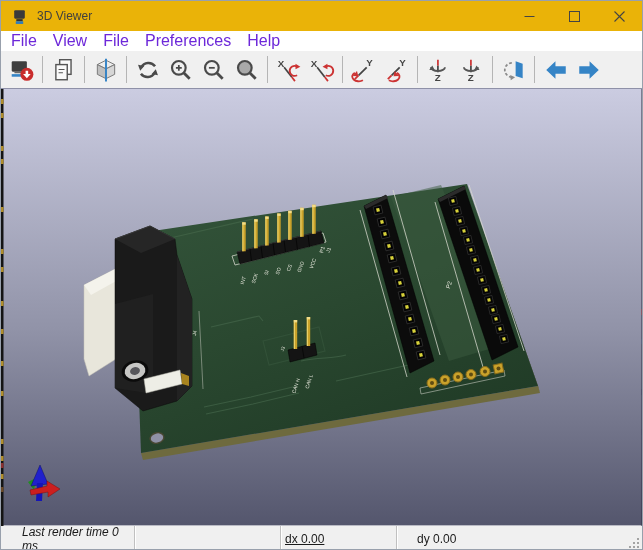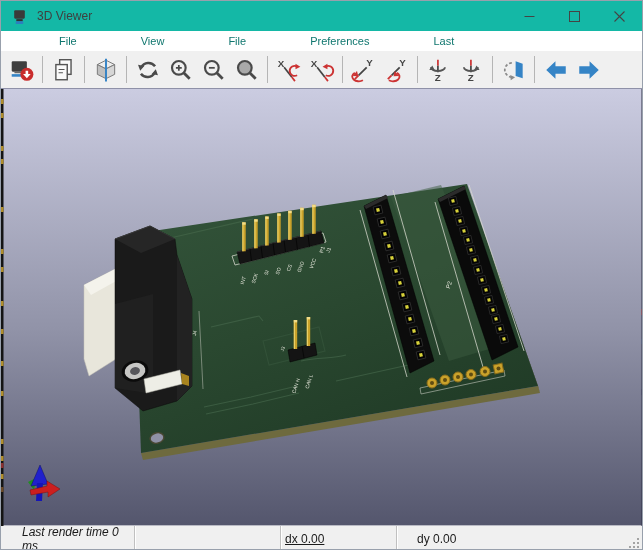--- a/index.html
+++ b/index.html
@@ -2,30 +2,30 @@
 <html><head>
 <meta charset="utf-8">
 <style>
   * { box-sizing: border-box; margin: 0; padding: 0; }
   body { font-family: "Liberation Sans", sans-serif; background: #d4d4d4; }
   .window {
     position: relative; width: 643px; height: 550px;
     border: 1px solid #98a0ac; background: #fff; overflow: hidden;
   }
   
-  .titlebar { height: 30px; background: #14b8a6; display: flex; align-items: center; }
+  .titlebar { height: 30px; background: #eab308; display: flex; align-items: center; }
   .titlebar .app-icon { width: 17px; height: 17px; margin-left: 10px; flex: 0 0 auto; }
   .titlebar .title { margin-left: 9px; font-size: 12px; color: #3f3f3f; flex: 1 1 auto; }
   .win-btn { width: 45px; height: 30px; display: flex; align-items: center; justify-content: center;
              border: none; background: transparent; cursor: default; }
   .win-btn svg { width: 11px; height: 11px; }
   
   .menubar { height: 20px; background: #ffffff; display: flex; align-items: stretch; padding-left: 2px; }
   .menu-item { border: none; background: transparent; font-family: "Liberation Sans", sans-serif;
-               font-size: 11px; color: #0f766e; padding: 0 8px; cursor: default; margin-left: 48px; }
+               font-size: 16px; color: #6d28d9; padding: 0 8px; cursor: default; }
   
   .toolbar { height: 37px; background: #f0f0f0; display: flex; align-items: center; padding-left: 4px; }
   .tb-btn { width: 33px; height: 30px; display: flex; align-items: center; justify-content: center;
             border: none; background: transparent; padding: 0; cursor: default; }
   .tb-btn svg { width: 26px; height: 26px; }
   .tb-sep { width: 1px; height: 27px; background: #b5b5b5; margin: 0 4px; flex: 0 0 auto; }
   
   .viewport { position: relative; height: 437px; border-top: 1px solid #8f91a8;
               background: linear-gradient(180deg, #cbcce1 0%, #9193a8 55%, #54566d 100%); }
   .viewport svg.scene { position: absolute; left: 0; top: 0; }
@@ -67,21 +67,21 @@
           <path d="M0.5 0.5 L10.5 10.5 M10.5 0.5 L0.5 10.5" stroke="#444" stroke-width="1.1"></path>
         </svg>
     </button>
   </div>
 
   <div class="menubar">
     <button class="menu-item">File</button>
     <button class="menu-item">View</button>
     <button class="menu-item">File</button>
     <button class="menu-item">Preferences</button>
-    <button class="menu-item">Last</button>
+    <button class="menu-item">Help</button>
   </div>
 
   <div class="toolbar">
 
     <button class="tb-btn">
       <svg viewBox="0 0 24 24">
         <rect x="2.5" y="4" width="14" height="9.5" rx="1" fill="#3f3f3f"></rect>
         <rect x="5" y="13.5" width="9" height="1.5" fill="#6a6a6a"></rect>
         <rect x="2.5" y="15.8" width="14" height="2.4" fill="#3584c6"></rect>
         <circle cx="16.5" cy="16" r="6" fill="#c92c2c"></circle>

